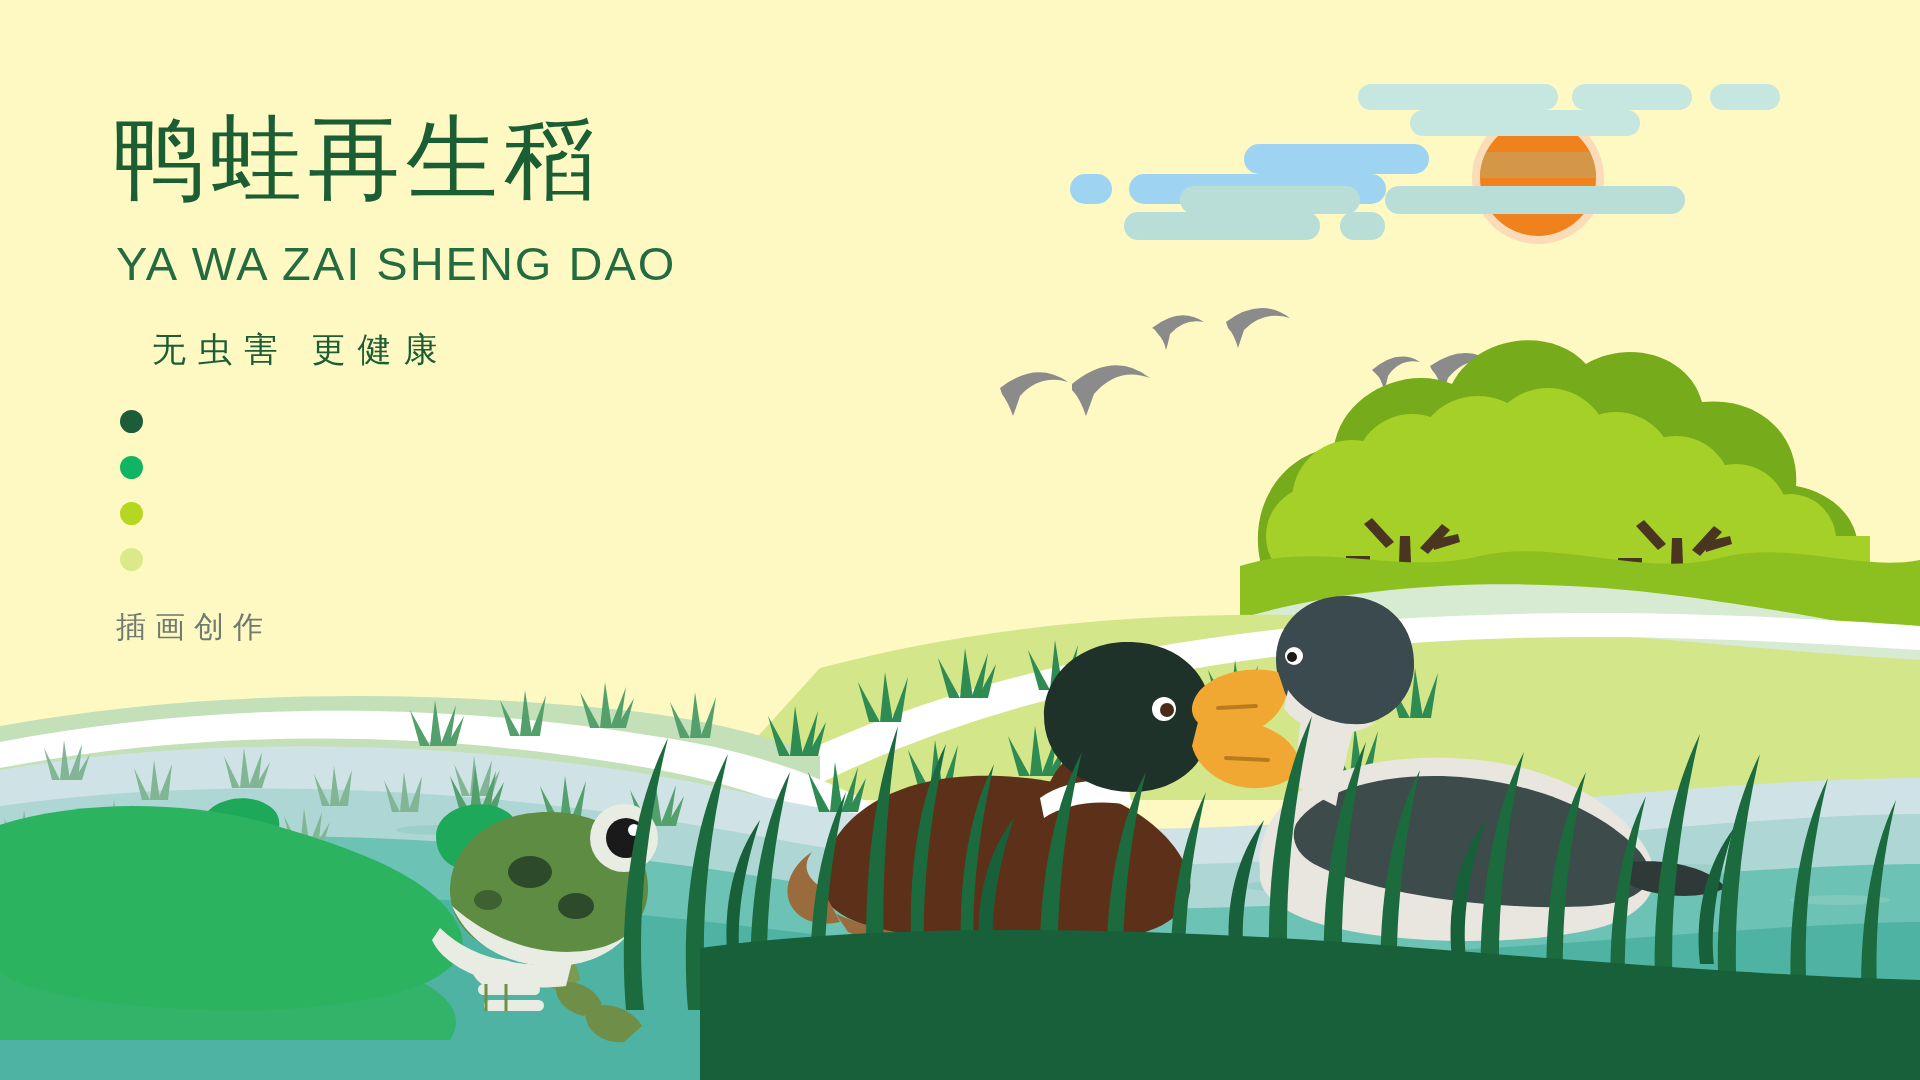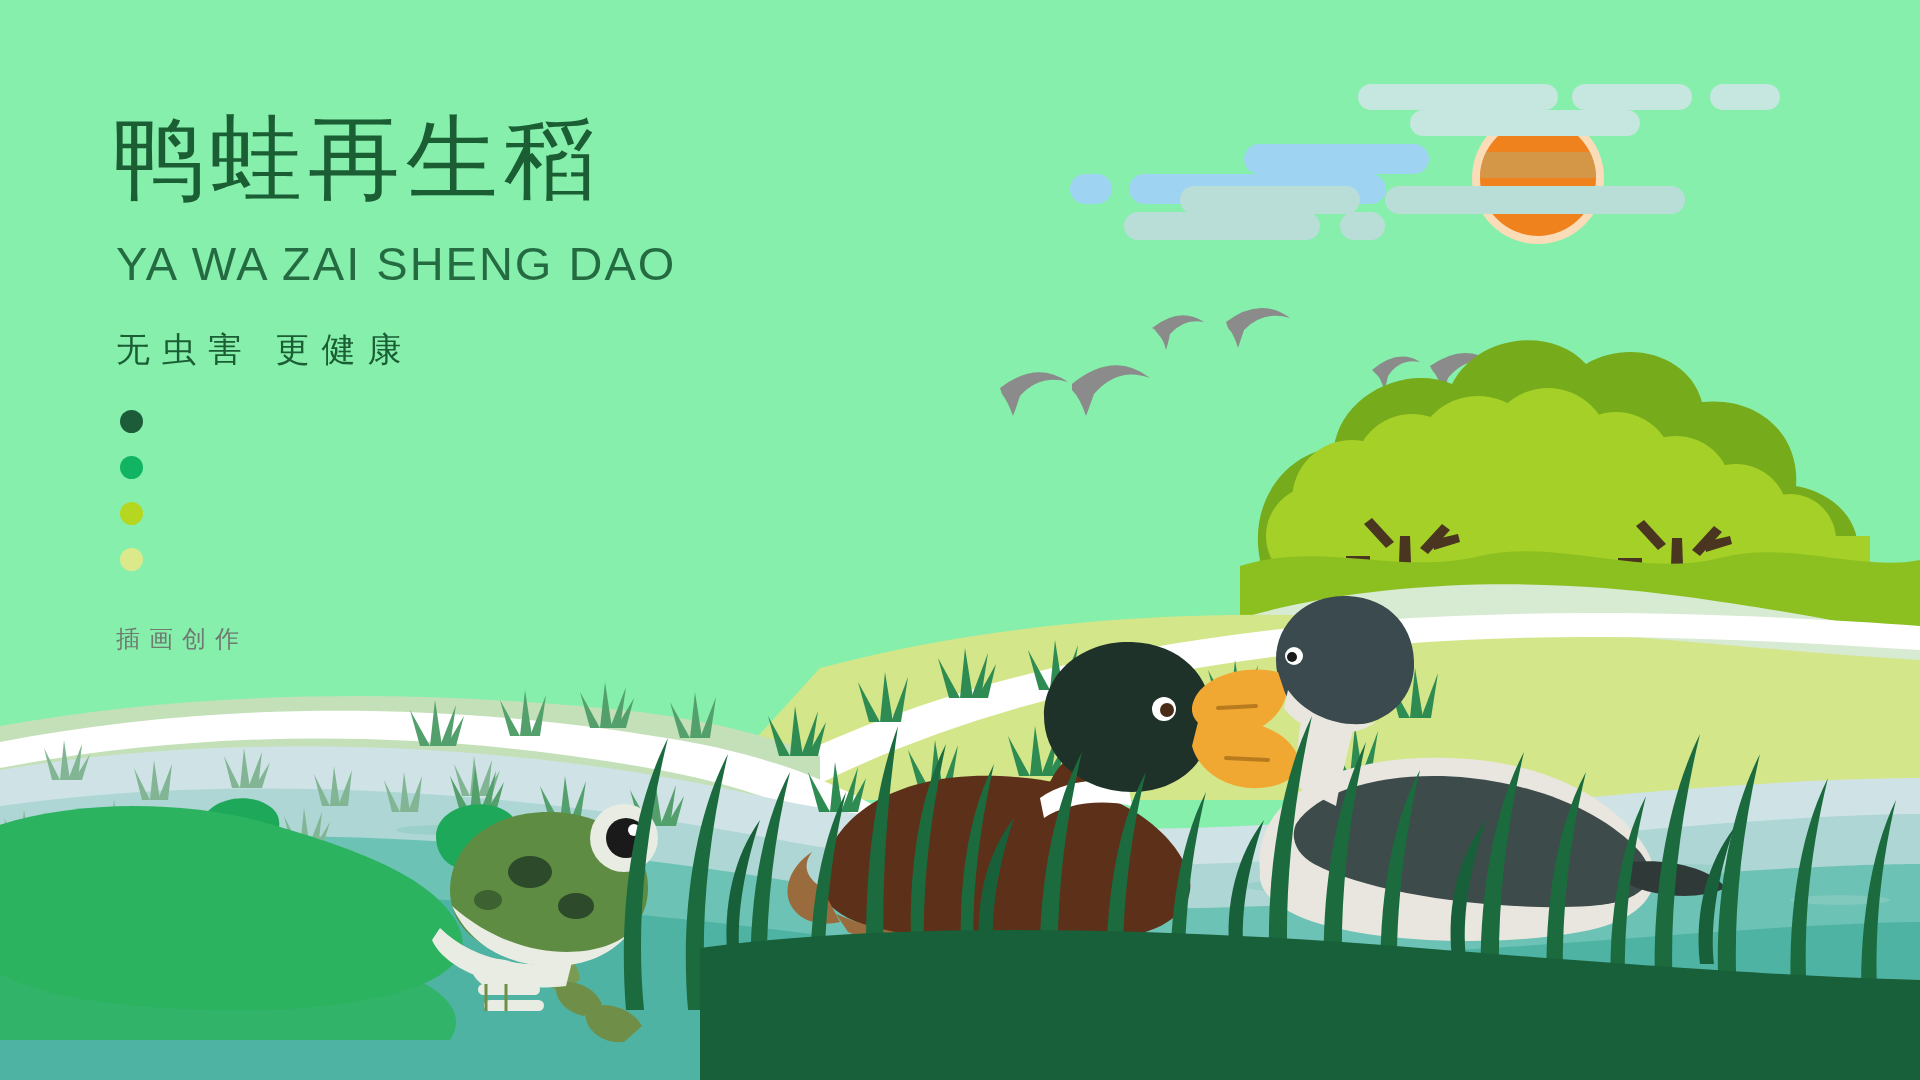--- a/index.html
+++ b/index.html
@@ -21,29 +21,29 @@
     color:#256b42;font-weight:400;white-space:nowrap;text-align:center;
   }
   #slogan{
     position:absolute;left:116px;top:332px;
     font-size:34px;line-height:1.0;letter-spacing:12px;
     color:#1b5e34;font-weight:400;white-space:nowrap;
   }
   #dots{position:absolute;left:120px;top:410px;}
   #dots .dot{width:23px;height:23px;border-radius:50%;margin-bottom:23px;}
   #credit{
-    position:absolute;left:116px;top:627px;
-    font-size:24px;line-height:1.0;letter-spacing:9px;
+    position:absolute;left:116px;top:612px;
+    font-size:30px;line-height:1.0;letter-spacing:9px;
     color:#6f7a70;font-weight:400;white-space:nowrap;
   }
 </style>
 </head>
 <body>
 
-<div id="stage" style="background: #86efac;">
+<div id="stage" style="background: #fef9c3;">
 
   <svg id="art" viewBox="0 0 1920 1080" preserveAspectRatio="none">
     <defs>
       <clipPath id="clipAll">
           <rect x="0" y="0" width="1920" height="1080"></rect>
         </clipPath>
       <clipPath id="sunClip">
           <circle cx="1538" cy="178" r="58"></circle>
         </clipPath>
       <clipPath id="treeClip">
@@ -491,21 +491,21 @@
 
     </g>
   </svg>
 
   <div class="text-layer">
 
     <div id="title" style="color: rgb(27, 94, 52);">鸭蛙再生稻</div>
 
     <div id="pinyin" style="color: rgb(37, 107, 66);">YA WA ZAI SHENG DAO</div>
 
-    <div id="slogan" style="color: rgb(27, 94, 52);">无虫害 更健康</div>
+    <div id="slogan" style="color: rgb(27, 94, 52); margin-left: 36px;">无虫害 更健康</div>
 
     <div id="dots">
       <div class="dot" style="background: rgb(29, 92, 57);"></div>
       <div class="dot" style="background: rgb(16, 180, 99);"></div>
       <div class="dot" style="background: rgb(181, 215, 31);"></div>
       <div class="dot" style="background: rgb(219, 233, 138);"></div>
     </div>
 
     <div id="credit" style="color: rgb(111, 122, 112);">插画创作</div>
 

